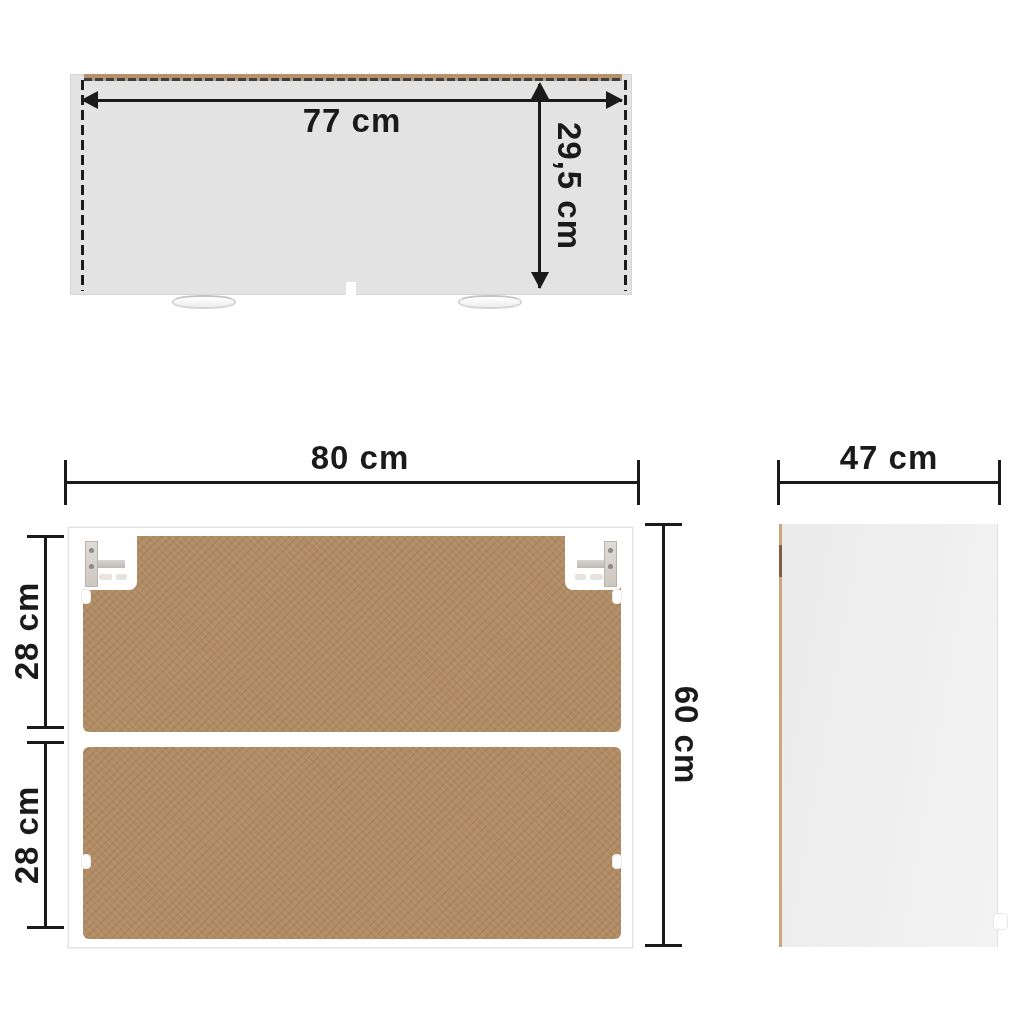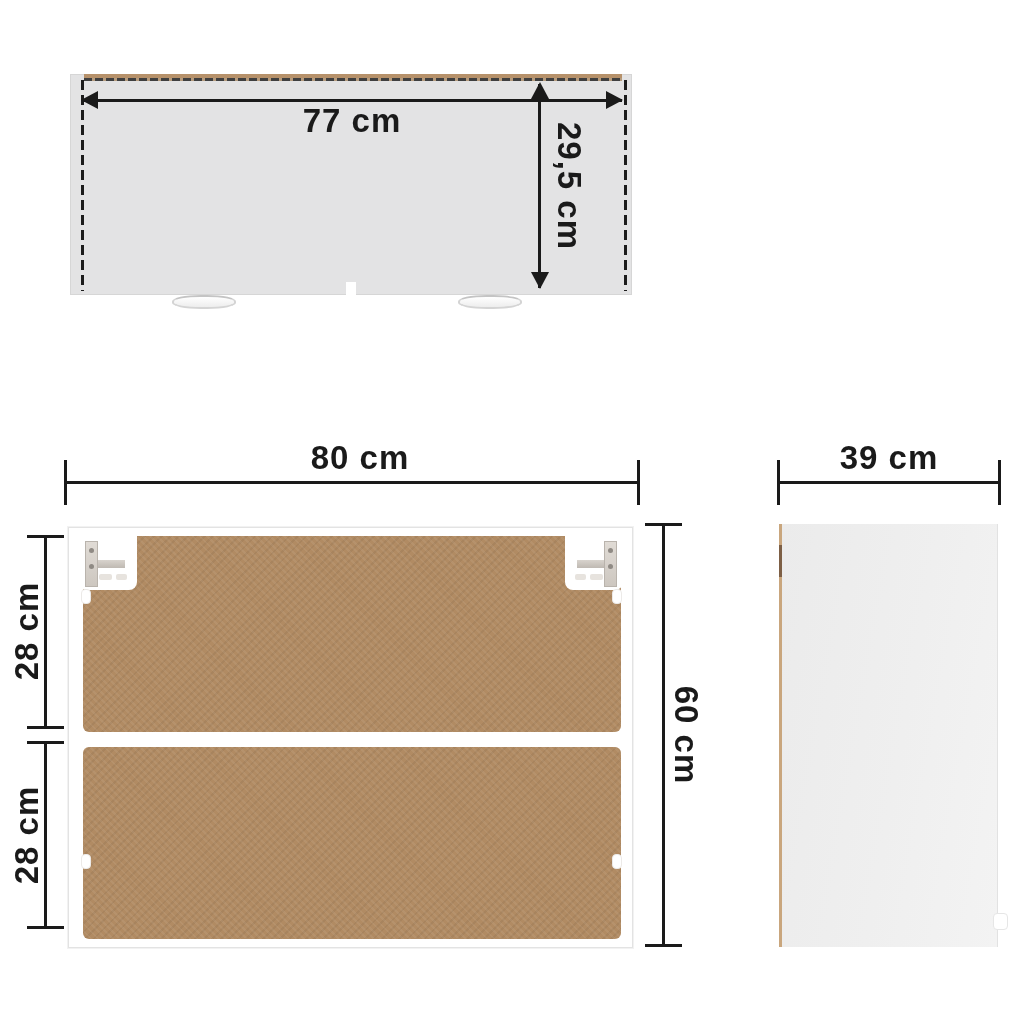--- a/index.html
+++ b/index.html
@@ -158,21 +158,21 @@
     <div class="abs tick-v" style="left:662px;top:523px;height:424px;"></div>
     <div class="abs tick-h" style="left:645px;top:523px;width:37px;"></div>
     <div class="abs tick-h" style="left:645px;top:944px;width:37px;"></div>
     <div class="dim-label rot-cw" style="left:686px;top:735px;">60 cm</div>
   </div>
 
   <div>
     <div class="abs tick-v" style="left:777px;top:460px;height:45px;"></div>
     <div class="abs tick-v" style="left:998px;top:460px;height:45px;"></div>
     <div class="abs tick-h" style="left:777px;top:481px;width:224px;"></div>
-    <div class="dim-label" style="left:889px;top:458px;">39 cm</div>
+    <div class="dim-label" style="left:889px;top:458px;">47 cm</div>
 
     <div class="abs side-panel"></div>
     <div class="abs side-edge"></div>
     <div class="abs side-edge-dark"></div>
     <div class="abs side-tab"></div>
   </div>
 
 </div>
 
 </body></html>

